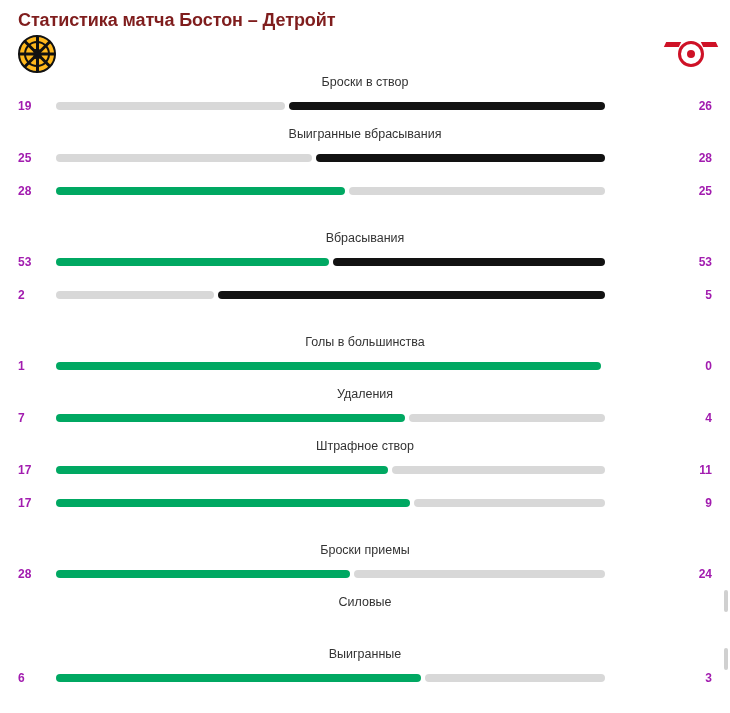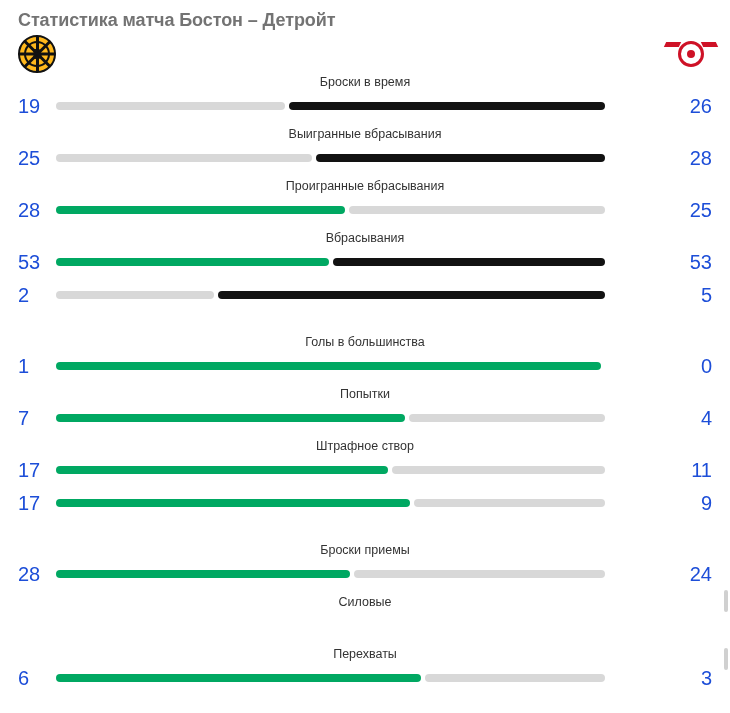--- a/index.html
+++ b/index.html
@@ -18,21 +18,21 @@
   .page {
     width: 730px;
     height: 713px;
     box-sizing: border-box;
     padding: 0;
     position: relative;
   }
   .title {
     font-size: 18px;
     font-weight: bold;
-    color: #737373;
+    color: #7f1d1d;
     padding: 10px 14px 0 18px;
     letter-spacing: -0.1px;
   }
   .logos {
     position: relative;
     height: 40px;
   }
   .logo {
     position: absolute;
     top: 4px;
@@ -130,23 +130,23 @@
     padding-top: 3px;
     line-height: 16px;
   }
   .stat-row {
     position: relative;
     display: flex;
     align-items: center;
     height: 32px;
   }
   .value {
-    font-size: 20px;
-    font-weight: normal;
-    color: #1d4ed8;
+    font-size: 12px;
+    font-weight: bold;
+    color: #a21caf;
     width: 56px;
     flex: 0 0 56px;
     line-height: 20px;
   }
   .value.home { text-align: left; padding-left: 18px; box-sizing: border-box; }
   .value.away { text-align: right; padding-right: 18px; box-sizing: border-box; }
 
   .bars {
     flex: 1 1 auto;
     display: flex;
@@ -208,21 +208,21 @@
         <div class="wing right"></div>
         <div class="wheel">
           <div class="hub"></div>
         </div>
       </div>
     </div>
   </div>
 
   <div id="stat-list">
       <div class="stat">
-        <div class="stat-label">Броски в время</div>
+        <div class="stat-label">Броски в створ</div>
         <div class="stat-row">
           <div class="value home">19</div>
           <div class="bars">
             <div class="bar-wrap home" style="flex: 0 0 228.9px;">
               <div class="bar neutral" style="width: 100%;"></div>
             </div>
             <div class="bar-wrap away" style="flex: 0 0 316.1px;">
               <div class="bar lose-dark" style="width: 100%;"></div>
             </div>
           </div>
@@ -238,21 +238,20 @@
               <div class="bar neutral" style="width: 100%;"></div>
             </div>
             <div class="bar-wrap away" style="flex: 0 0 288.85px;">
               <div class="bar lose-dark" style="width: 100%;"></div>
             </div>
           </div>
           <div class="value away">28</div>
         </div>
       </div>
       <div class="stat">
-        <div class="stat-label">Проигранные вбрасывания</div>
         <div class="stat-row">
           <div class="value home">28</div>
           <div class="bars">
             <div class="bar-wrap home" style="flex: 0 0 288.85px;">
               <div class="bar win" style="width: 100%;"></div>
             </div>
             <div class="bar-wrap away" style="flex: 0 0 256.15px;">
               <div class="bar neutral" style="width: 100%;"></div>
             </div>
           </div>
@@ -297,21 +296,21 @@
               <div class="bar win" style="width: 100%;"></div>
             </div>
             <div class="bar-wrap away" style="flex: 0 0 0px;">
               <div class="bar neutral" style="width: 0px;"></div>
             </div>
           </div>
           <div class="value away">0</div>
         </div>
       </div>
       <div class="stat">
-        <div class="stat-label">Попытки</div>
+        <div class="stat-label">Удаления</div>
         <div class="stat-row">
           <div class="value home">7</div>
           <div class="bars">
             <div class="bar-wrap home" style="flex: 0 0 348.8px;">
               <div class="bar win" style="width: 100%;"></div>
             </div>
             <div class="bar-wrap away" style="flex: 0 0 196.2px;">
               <div class="bar neutral" style="width: 100%;"></div>
             </div>
           </div>
@@ -359,21 +358,21 @@
               <div class="bar neutral" style="width: 100%;"></div>
             </div>
           </div>
           <div class="value away">24</div>
         </div>
       </div>
       <div class="stat">
         <div class="stat-label">Силовые</div>
       </div>
       <div class="stat">
-        <div class="stat-label">Перехваты</div>
+        <div class="stat-label">Выигранные</div>
         <div class="stat-row">
           <div class="value home">6</div>
           <div class="bars">
             <div class="bar-wrap home" style="flex: 0 0 365.15px;">
               <div class="bar win" style="width: 100%;"></div>
             </div>
             <div class="bar-wrap away" style="flex: 0 0 179.85px;">
               <div class="bar neutral" style="width: 100%;"></div>
             </div>
           </div>

